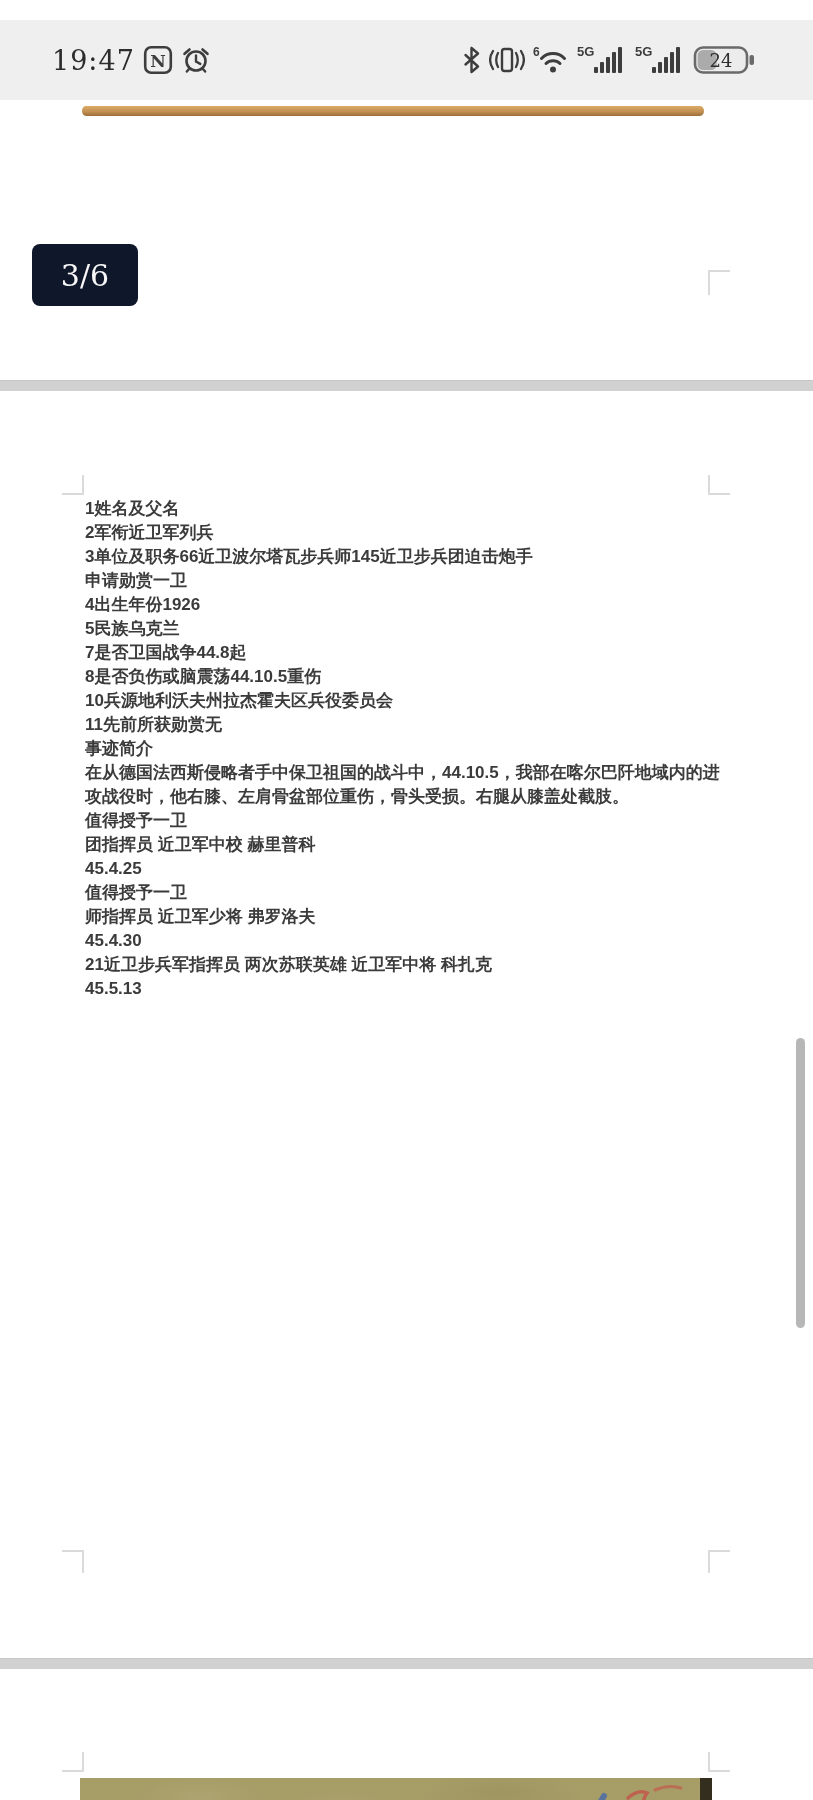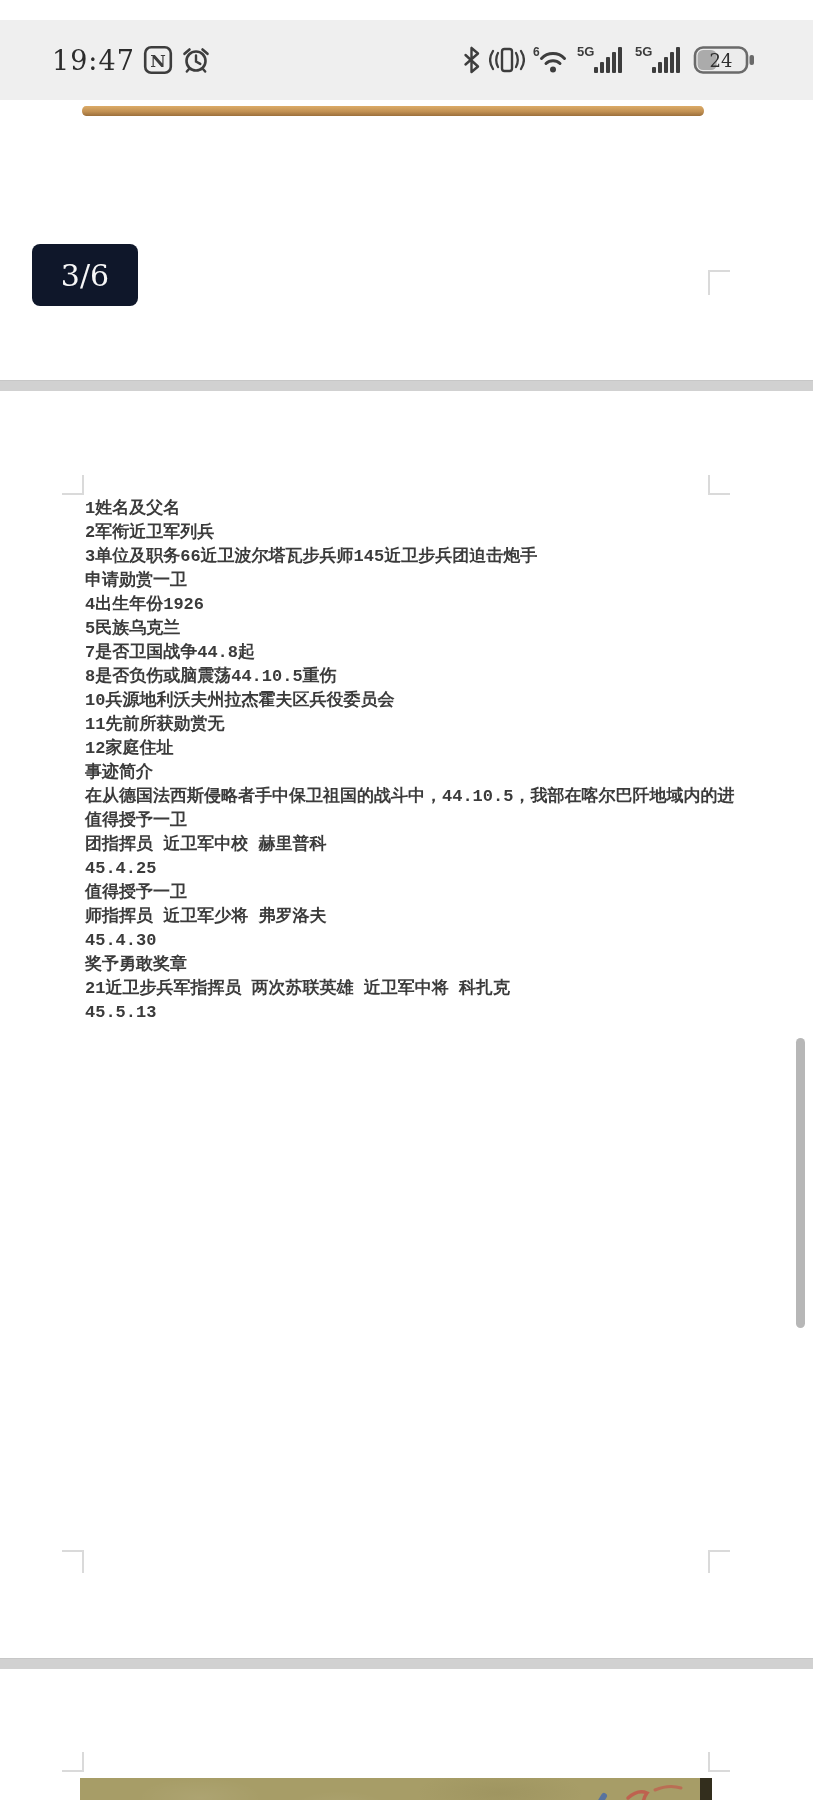--- a/index.html
+++ b/index.html
@@ -27,21 +27,21 @@
   
   .mark{position:absolute;width:22px;height:20px;box-sizing:border-box;}
   .mark.tl{border-right:2.5px solid #dadada;border-bottom:2.5px solid #dadada;}
   .mark.tr{border-left:2.5px solid #dadada;border-bottom:2.5px solid #dadada;}
   .mark.bl{border-right:2.5px solid #dadada;border-top:2.5px solid #dadada;}
   .mark.br{border-left:2.5px solid #dadada;border-top:2.5px solid #dadada;}
 
   
   .doc-text{position:absolute;left:85px;top:477px;width:630px;color:#3b3b3b;
             font-size:17px;font-weight:600;line-height:24px;
-            font-family:Liberation Mono, monospace;}
+            font-family:Liberation Sans, sans-serif;}
   .doc-line{white-space:nowrap;height:24px;}
 
   
   .scrollbar-thumb{position:absolute;left:796px;top:1018px;width:9px;height:290px;
                    background:#b7b7b7;border-radius:5px;}
 
   
   .photo-bottom{position:absolute;left:80px;top:1758px;width:632px;height:42px;overflow:hidden;
                 background:
                  radial-gradient(90px 30px at 120px 20px,rgba(255,255,255,.07),rgba(0,0,0,0) 70%),
@@ -132,30 +132,29 @@
   <div class="doc-line">1姓名及父名</div>
       <div class="doc-line">2军衔近卫军列兵</div>
       <div class="doc-line">3单位及职务66近卫波尔塔瓦步兵师145近卫步兵团迫击炮手</div>
       <div class="doc-line">申请勋赏一卫</div>
       <div class="doc-line">4出生年份1926</div>
       <div class="doc-line">5民族乌克兰</div>
       <div class="doc-line">7是否卫国战争44.8起</div>
       <div class="doc-line">8是否负伤或脑震荡44.10.5重伤</div>
       <div class="doc-line">10兵源地利沃夫州拉杰霍夫区兵役委员会</div>
       <div class="doc-line">11先前所获勋赏无</div>
-      <div class="doc-line">12家庭住址</div>
       <div class="doc-line">事迹简介</div>
       <div class="doc-line">在从德国法西斯侵略者手中保卫祖国的战斗中，44.10.5，我部在喀尔巴阡地域内的进</div>
+      <div class="doc-line">攻战役时，他右膝、左肩骨盆部位重伤，骨头受损。右腿从膝盖处截肢。</div>
       <div class="doc-line">值得授予一卫</div>
       <div class="doc-line">团指挥员 近卫军中校 赫里普科</div>
       <div class="doc-line">45.4.25</div>
       <div class="doc-line">值得授予一卫</div>
       <div class="doc-line">师指挥员 近卫军少将 弗罗洛夫</div>
       <div class="doc-line">45.4.30</div>
-      <div class="doc-line">奖予勇敢奖章</div>
       <div class="doc-line">21近卫步兵军指挥员 两次苏联英雄 近卫军中将 科扎克</div>
       <div class="doc-line">45.5.13</div>
     </div>
 
   <div class="scrollbar-thumb"></div>
 
   <div class="mark tl" style="left:62px;top:1732px;"></div>
   <div class="mark tr" style="left:708px;top:1732px;"></div>
 
   <div class="photo-bottom">

